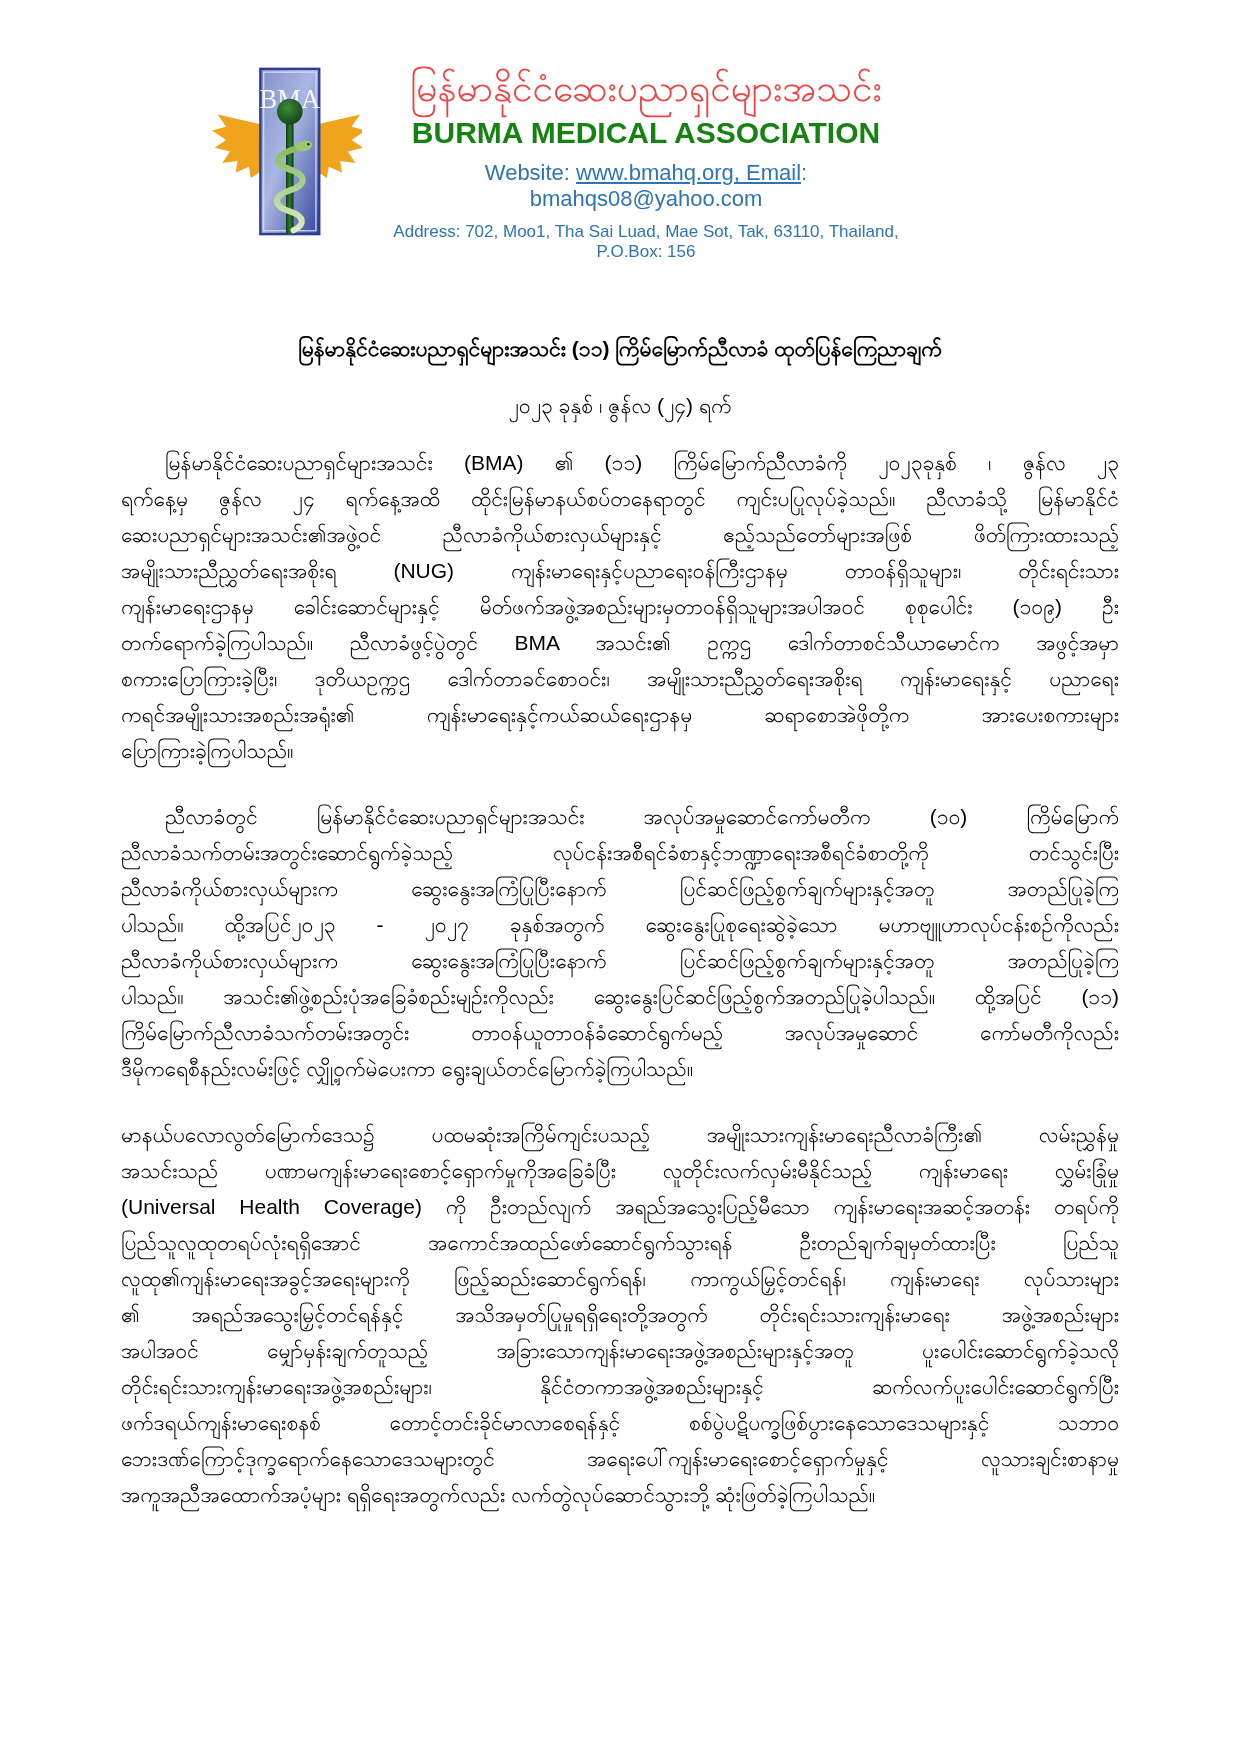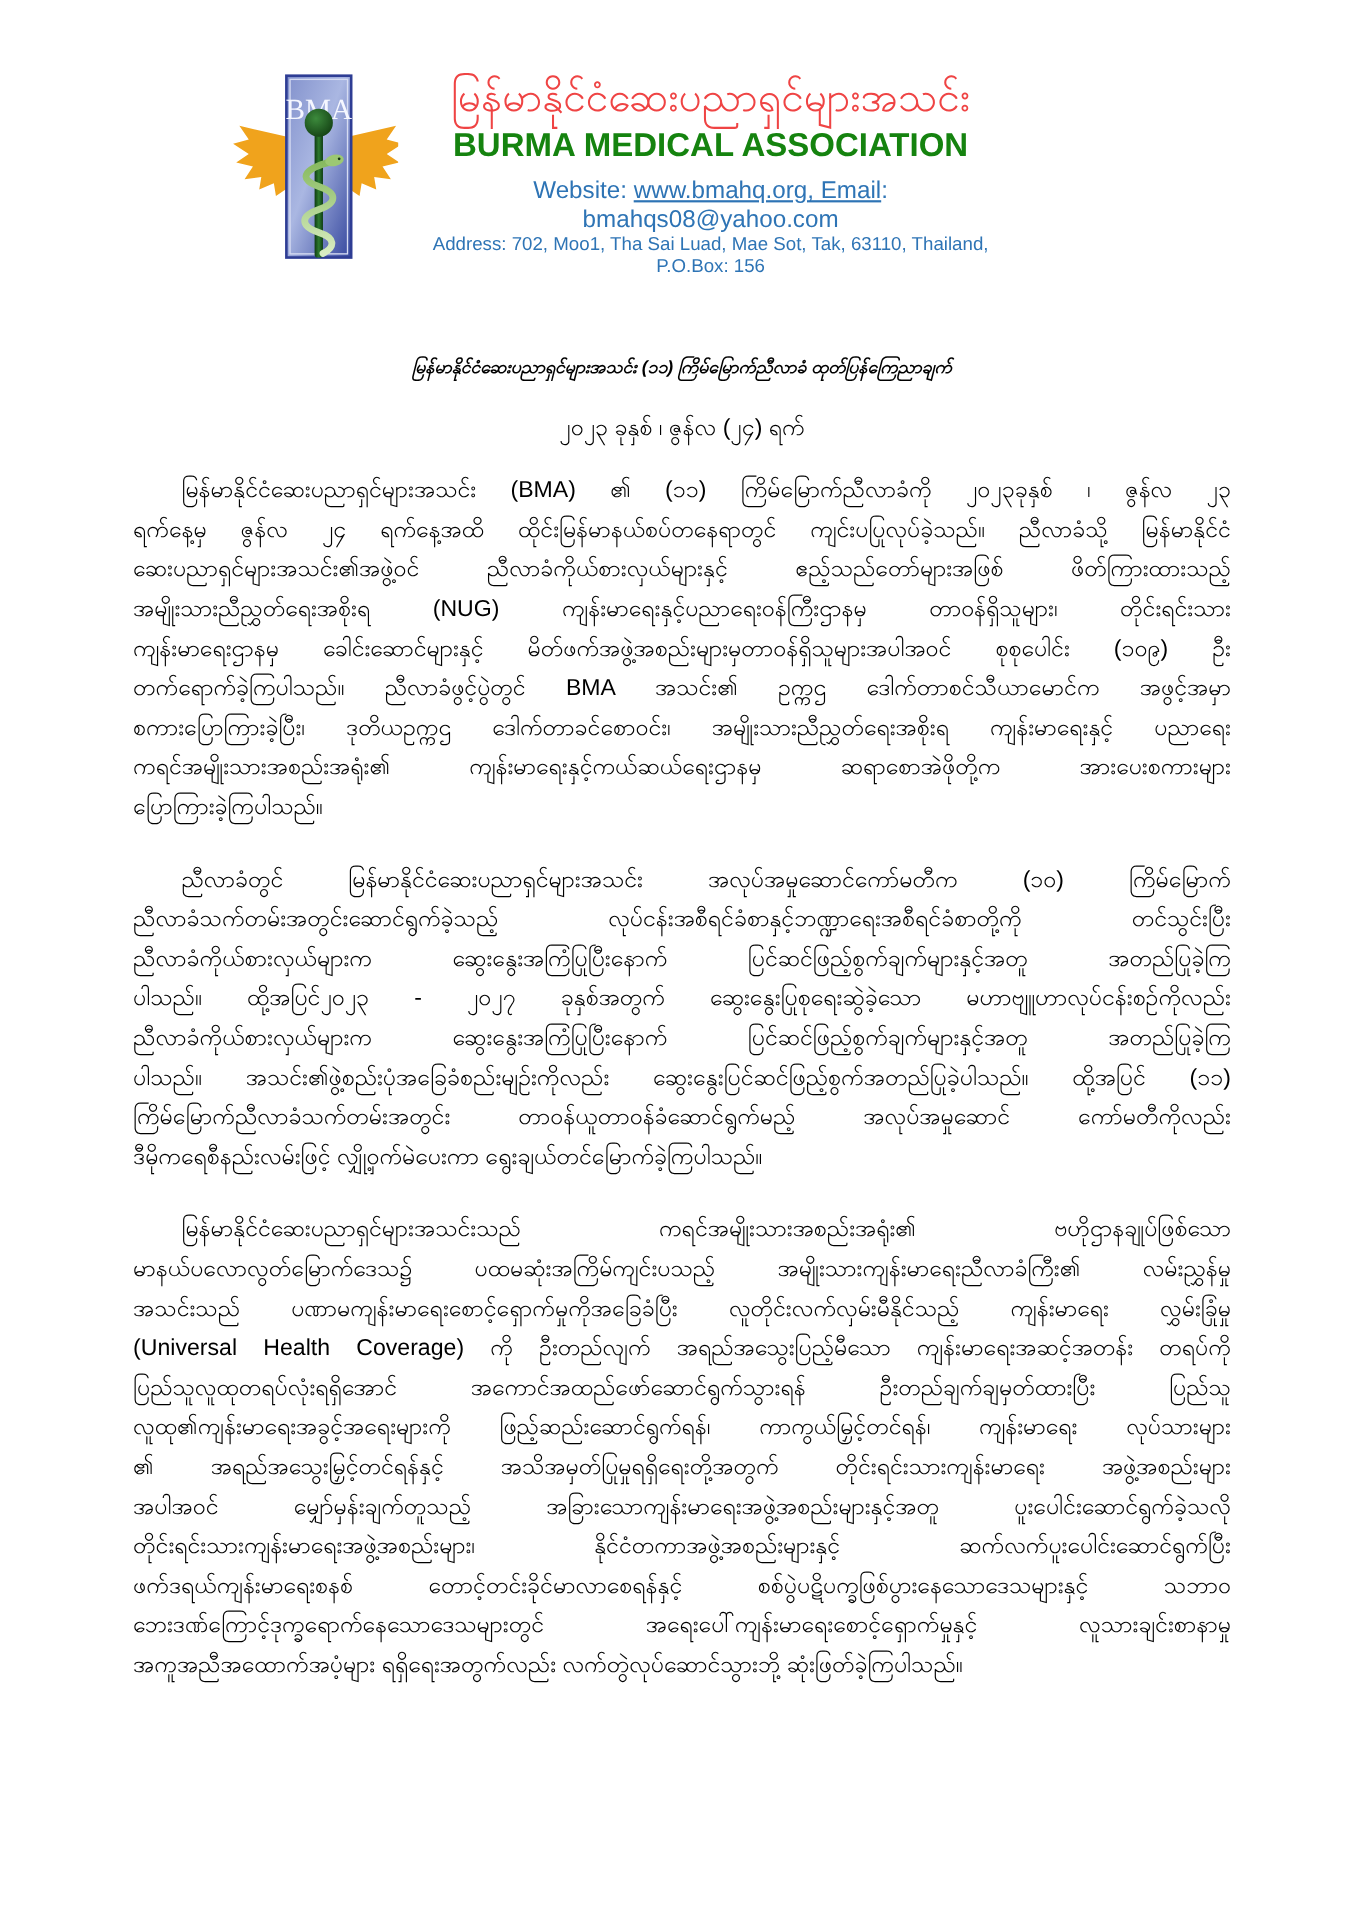--- a/index.html
+++ b/index.html
@@ -47,31 +47,31 @@
     margin-top: 12px;
     font-size: 22px;
     color: #2e74b5;
   }
   .website .link {
     color: #2e74b5;
     text-decoration: underline;
     cursor: pointer;
   }
   .address {
+    margin-top: 10px;
     font-size: 17px;
     color: #2e74b5;
   }
   
   .doc-title {
     margin-top: 72px;
     text-align: center;
-    font-size: 16px;
+    font-size: 21px;
     font-weight: 700;
     line-height: 1.4;
-    font-style: italic;
   }
   .doc-date {
     margin-top: 28px;
     text-align: center;
     font-size: 21px;
     line-height: 1.3;
   }
   
   .body {
     margin: 26px 121px 0 121px;
@@ -156,21 +156,20 @@
         <div class="line first">ညီလာခံတွင် မြန်မာနိုင်ငံဆေးပညာရှင်များအသင်း အလုပ်အမှုဆောင်ကော်မတီက (၁၀) ကြိမ်မြောက်</div>
         <div class="line">ညီလာခံသက်တမ်းအတွင်းဆောင်ရွက်ခဲ့သည့် လုပ်ငန်းအစီရင်ခံစာနှင့်ဘဏ္ဍာရေးအစီရင်ခံစာတို့ကို တင်သွင်းပြီး</div>
         <div class="line">ညီလာခံကိုယ်စားလှယ်များက ဆွေးနွေးအကြံပြုပြီးနောက် ပြင်ဆင်ဖြည့်စွက်ချက်များနှင့်အတူ အတည်ပြုခဲ့ကြ</div>
         <div class="line">ပါသည်။ ထို့အပြင်၂၀၂၃ - ၂၀၂၇ ခုနှစ်အတွက် ဆွေးနွေးပြုစုရေးဆွဲခဲ့သော မဟာဗျူဟာလုပ်ငန်းစဉ်ကိုလည်း</div>
         <div class="line">ညီလာခံကိုယ်စားလှယ်များက ဆွေးနွေးအကြံပြုပြီးနောက် ပြင်ဆင်ဖြည့်စွက်ချက်များနှင့်အတူ အတည်ပြုခဲ့ကြ</div>
         <div class="line">ပါသည်။ အသင်း၏ဖွဲ့စည်းပုံအခြေခံစည်းမျဉ်းကိုလည်း ဆွေးနွေးပြင်ဆင်ဖြည့်စွက်အတည်ပြုခဲ့ပါသည်။ ထို့အပြင် (၁၁)</div>
         <div class="line">ကြိမ်မြောက်ညီလာခံသက်တမ်းအတွင်း တာဝန်ယူတာဝန်ခံဆောင်ရွက်မည့် အလုပ်အမှုဆောင် ကော်မတီကိုလည်း</div>
         <div class="line last">ဒီမိုကရေစီနည်းလမ်းဖြင့် လျှို့ဝှက်မဲပေးကာ ရွေးချယ်တင်မြောက်ခဲ့ကြပါသည်။</div>
       </div>
     <div class="para">
-        <div class="line first">မြန်မာနိုင်ငံဆေးပညာရှင်များအသင်းသည် ကရင်အမျိုးသားအစည်းအရုံး၏ ဗဟိုဌာနချုပ်ဖြစ်သော</div>
         <div class="line">မာနယ်ပလောလွတ်မြောက်ဒေသ၌ ပထမဆုံးအကြိမ်ကျင်းပသည့် အမျိုးသားကျန်းမာရေးညီလာခံကြီး၏ လမ်းညွှန်မှု</div>
         <div class="line">အသင်းသည် ပဏာမကျန်းမာရေးစောင့်ရှောက်မှုကိုအခြေခံပြီး လူတိုင်းလက်လှမ်းမီနိုင်သည့် ကျန်းမာရေး လွှမ်းခြုံမှု</div>
         <div class="line">(Universal Health Coverage) ကို ဦးတည်လျက် အရည်အသွေးပြည့်မီသော ကျန်းမာရေးအဆင့်အတန်း တရပ်ကို</div>
         <div class="line">ပြည်သူလူထုတရပ်လုံးရရှိအောင် အကောင်အထည်ဖော်ဆောင်ရွက်သွားရန် ဦးတည်ချက်ချမှတ်ထားပြီး ပြည်သူ</div>
         <div class="line">လူထု၏ကျန်းမာရေးအခွင့်အရေးများကို ဖြည့်ဆည်းဆောင်ရွက်ရန်၊ ကာကွယ်မြှင့်တင်ရန်၊ ကျန်းမာရေး လုပ်သားများ</div>
         <div class="line">၏ အရည်အသွေးမြှင့်တင်ရန်နှင့် အသိအမှတ်ပြုမှုရရှိရေးတို့အတွက် တိုင်းရင်းသားကျန်းမာရေး အဖွဲ့အစည်းများ</div>
         <div class="line">အပါအဝင် မျှော်မှန်းချက်တူသည့် အခြားသောကျန်းမာရေးအဖွဲ့အစည်းများနှင့်အတူ ပူးပေါင်းဆောင်ရွက်ခဲ့သလို</div>
         <div class="line">တိုင်းရင်းသားကျန်းမာရေးအဖွဲ့အစည်းများ၊ နိုင်ငံတကာအဖွဲ့အစည်းများနှင့် ဆက်လက်ပူးပေါင်းဆောင်ရွက်ပြီး</div>
         <div class="line">ဖက်ဒရယ်ကျန်းမာရေးစနစ် တောင့်တင်းခိုင်မာလာစေရန်နှင့် စစ်ပွဲပဋိပက္ခဖြစ်ပွားနေသောဒေသများနှင့် သဘာဝ</div>
         <div class="line">ဘေးဒဏ်ကြောင့်ဒုက္ခရောက်နေသောဒေသများတွင် အရေးပေါ်ကျန်းမာရေးစောင့်ရှောက်မှုနှင့် လူသားချင်းစာနာမှု</div>

